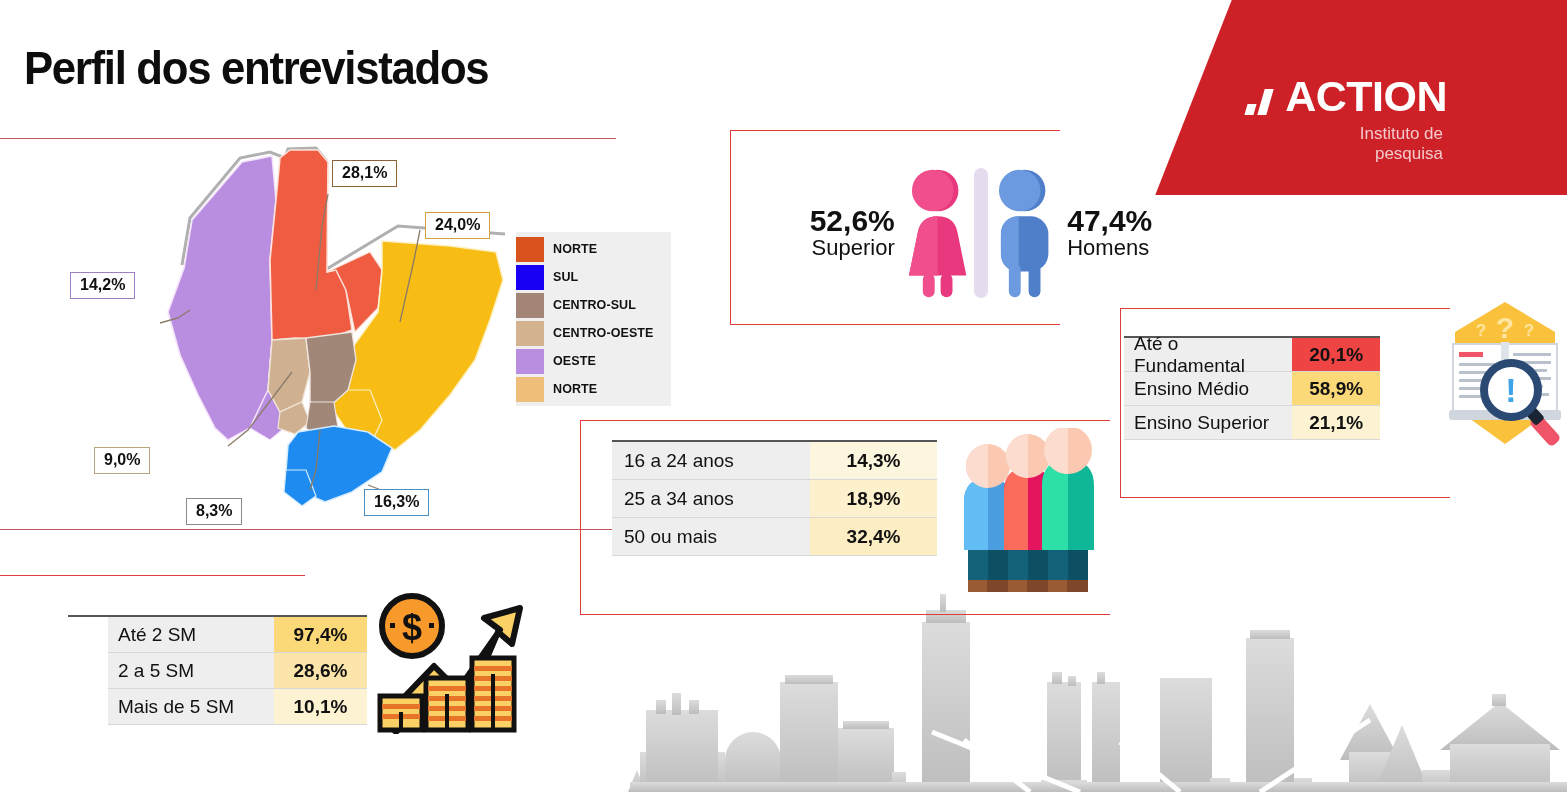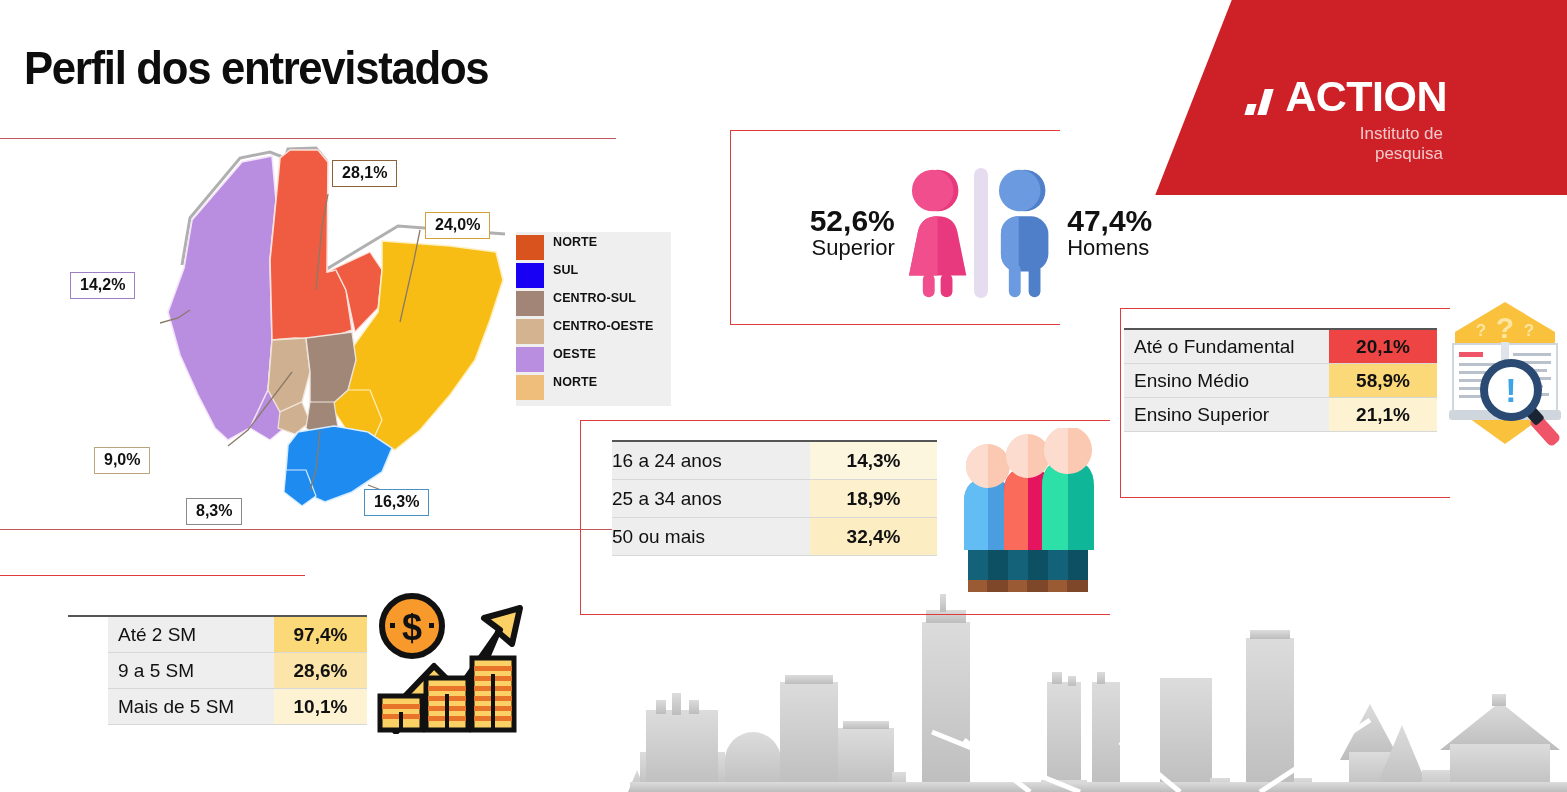--- a/index.html
+++ b/index.html
@@ -56,21 +56,21 @@
                 border-right: none; border-color: #e03b3b; }
 
   
   .map-wrap { position: absolute; left: 120px; top: 140px; width: 400px; height: 380px; z-index: 4; }
 
   
   .map-legend {
     position: absolute; left: 516px; top: 232px; width: 155px;
     background: #efefef; z-index: 5; padding: 3px 0;
   }
-  .legend-row { display: flex; align-items: flex-start; height: 28px; }
+  .legend-row { display: flex; align-items: center; height: 28px; }
   .legend-swatch { width: 28px; height: 25px; margin-right: 9px; flex: none; }
   .legend-label { font-size: 12.5px; font-weight: bold; color: #111; letter-spacing: 0.1px; }
 
   
   .callout {
     position: absolute; z-index: 6; background: #fff; border: 1.7px solid #888;
     padding: 3px 9px 4px; font-size: 16px; font-weight: bold; color: #111;
     white-space: nowrap;
   }
 
@@ -84,24 +84,24 @@
   .divider { width: 14px; height: 130px; background: #e5dcf0; border-radius: 7px; margin: 0 6px; }
 
   
   .dtable { position: absolute; z-index: 6; border-top: 2.5px solid #555; }
   .dt-row { display: flex; border-bottom: 1.5px solid #d8d8d8; }
   .dt-label { background: #eeeeee; color: #111; display: flex; align-items: center; }
   .dt-value { color: #111; font-weight: bold; display: flex; align-items: center; justify-content: center; }
 
   .t-age    { left: 612px;  top: 440px; width: 325px; }
   .t-age .dt-row { height: 38px; }
-  .t-age .dt-label { width: 198px; font-size: 19px; }
+  .t-age .dt-label { width: 198px; padding-left: 12px; font-size: 19px; }
   .t-age .dt-value { width: 127px; font-size: 19px; }
 
-  .t-edu    { left: 1124px; top: 328px; width: 313px; }
+  .t-edu    { left: 1124px; top: 336px; width: 256px; }
   .t-edu .dt-row { height: 34px; }
   .t-edu .dt-label { width: 205px; padding-left: 10px; font-size: 19px; }
   .t-edu .dt-value { width: 108px; font-size: 19px; }
 
   .t-income { left: 68px;   top: 615px; width: 299px; }
   .t-income .dt-row { height: 36px; margin-left: 40px; }
   .t-income .dt-label { width: 191px; padding-left: 10px; font-size: 19px; }
   .t-income .dt-value { width: 108px; font-size: 19px; }
 
   
@@ -326,21 +326,21 @@
       <div class="dt-value" style="background:#fdf3d3">21,1%</div>
     </div>
   </div>
 
   <div class="dtable t-income">
     <div class="dt-row">
       <div class="dt-label">Até 2 SM</div>
       <div class="dt-value" style="background:#fbd978">97,4%</div>
     </div>
     <div class="dt-row">
-      <div class="dt-label">9 a 5 SM</div>
+      <div class="dt-label">2 a 5 SM</div>
       <div class="dt-value" style="background:#fce5ab">28,6%</div>
     </div>
     <div class="dt-row">
       <div class="dt-label">Mais de 5 SM</div>
       <div class="dt-value" style="background:#fdf3d3">10,1%</div>
     </div>
   </div>
 
   <svg class="icon-people" viewBox="0 0 155 175">
 

